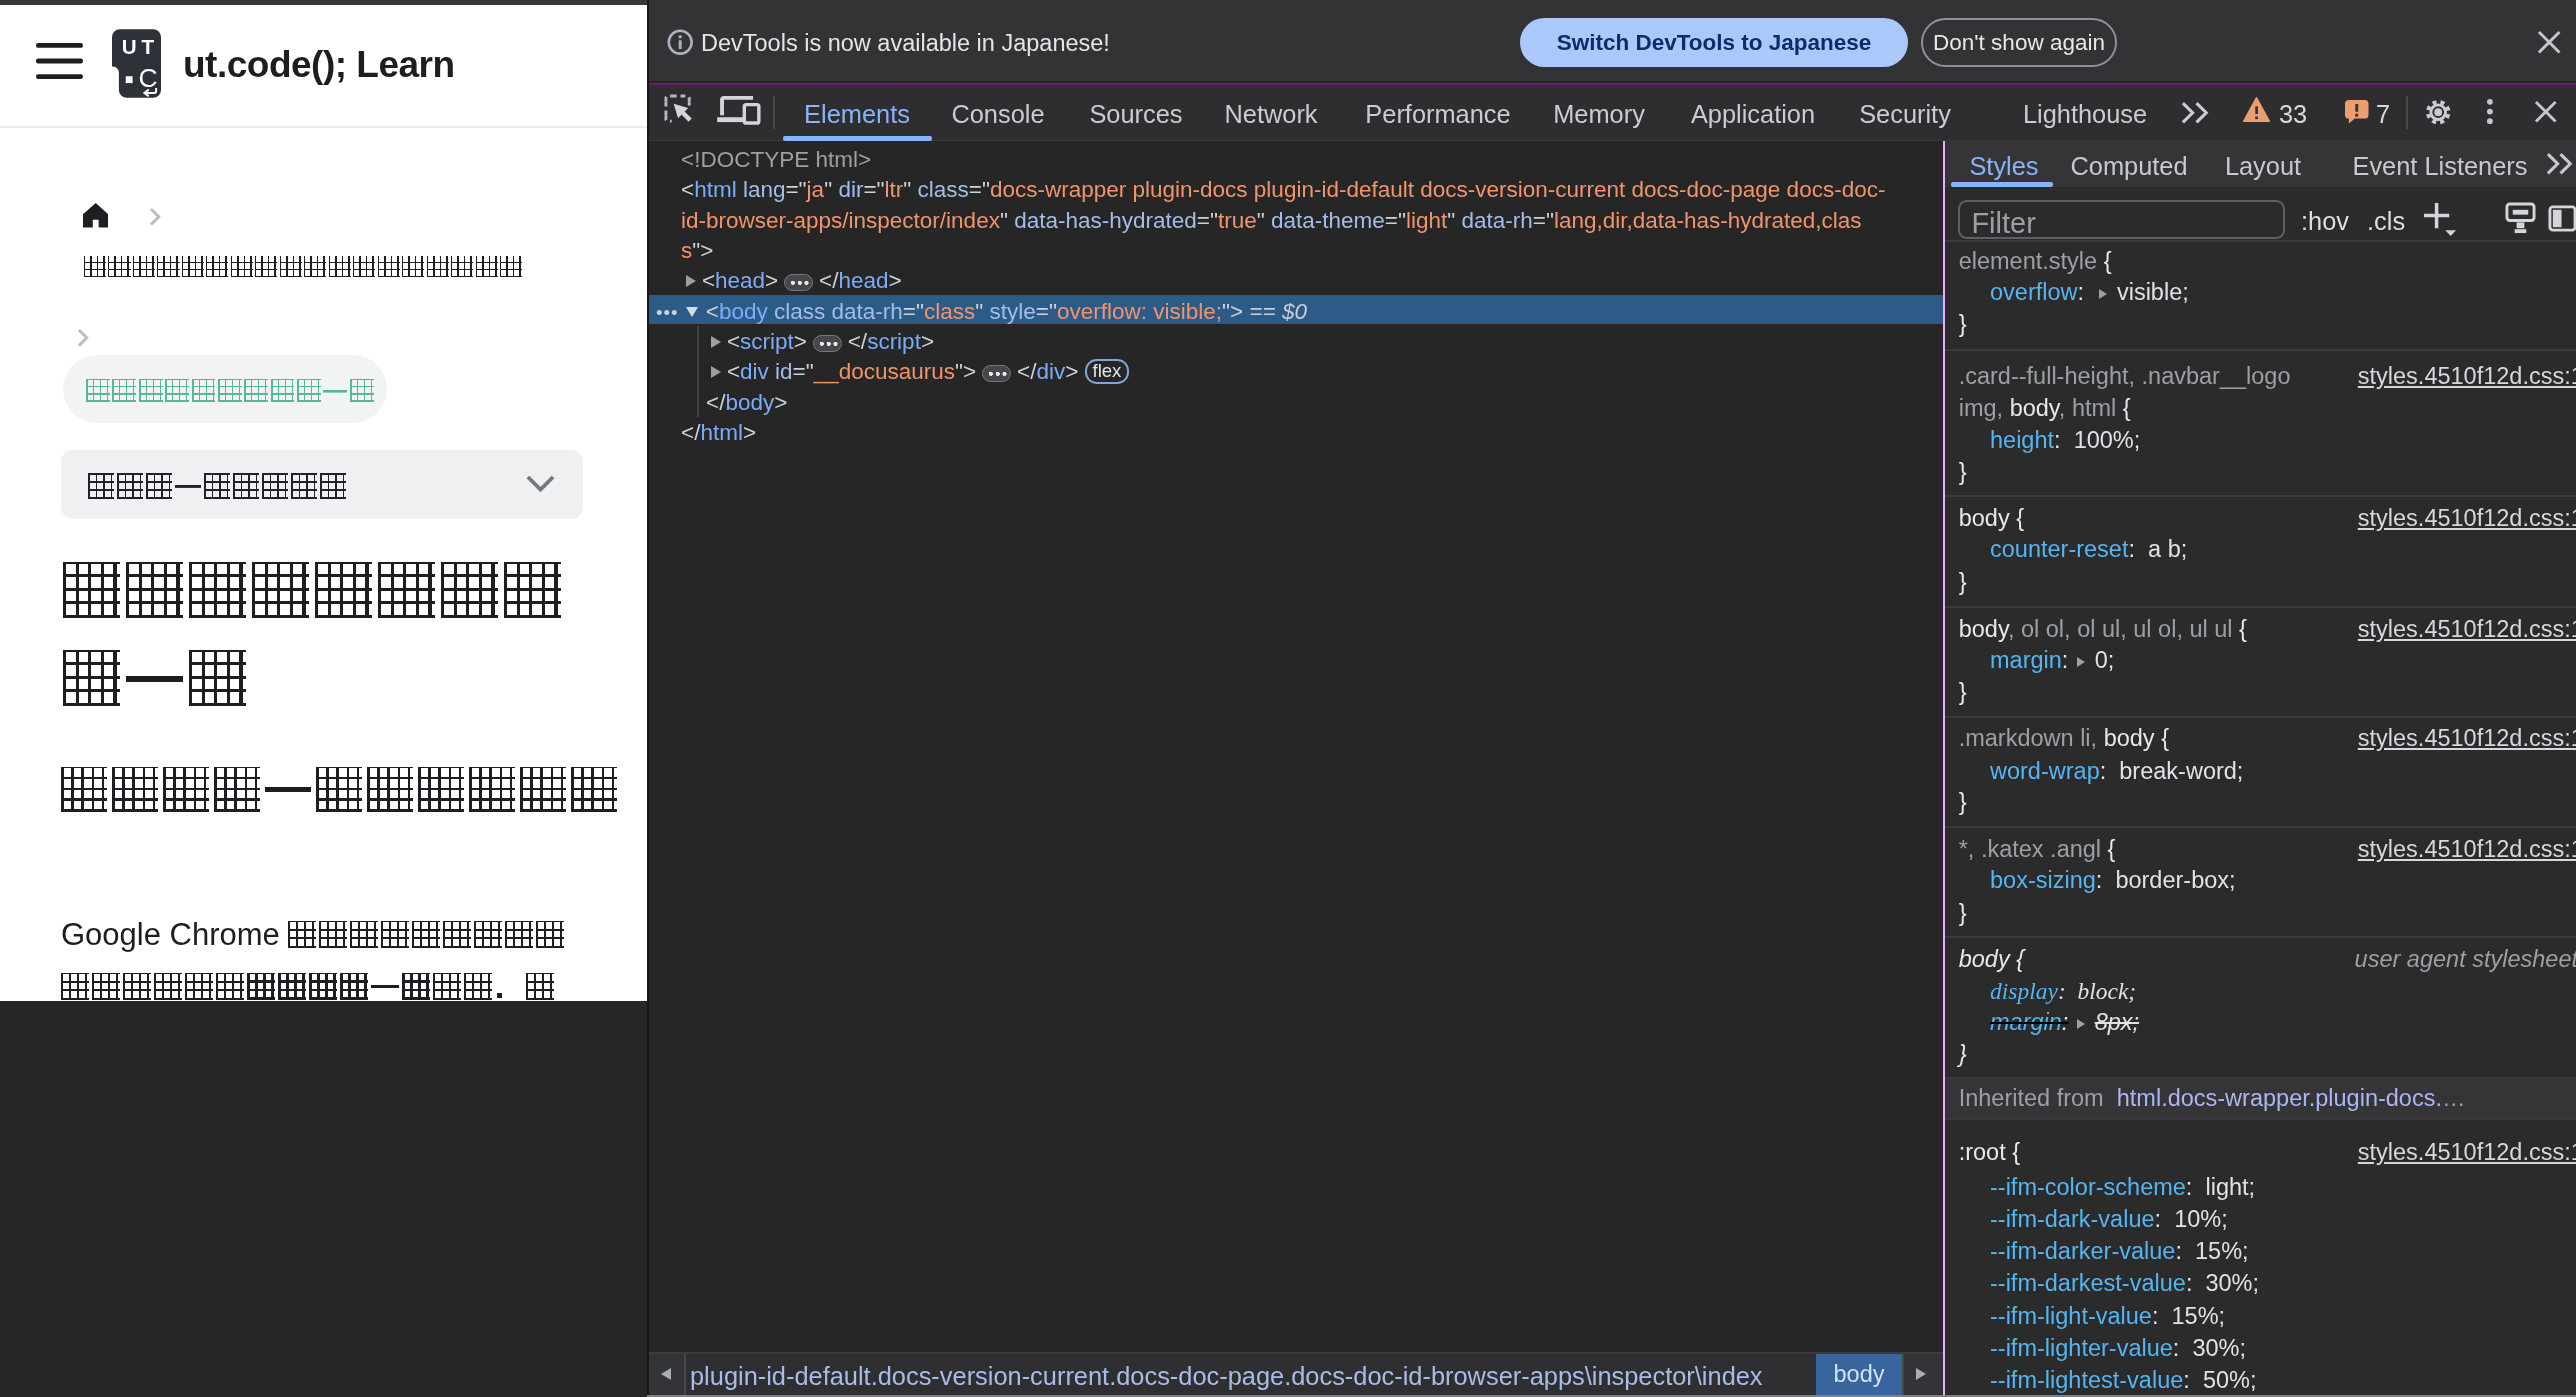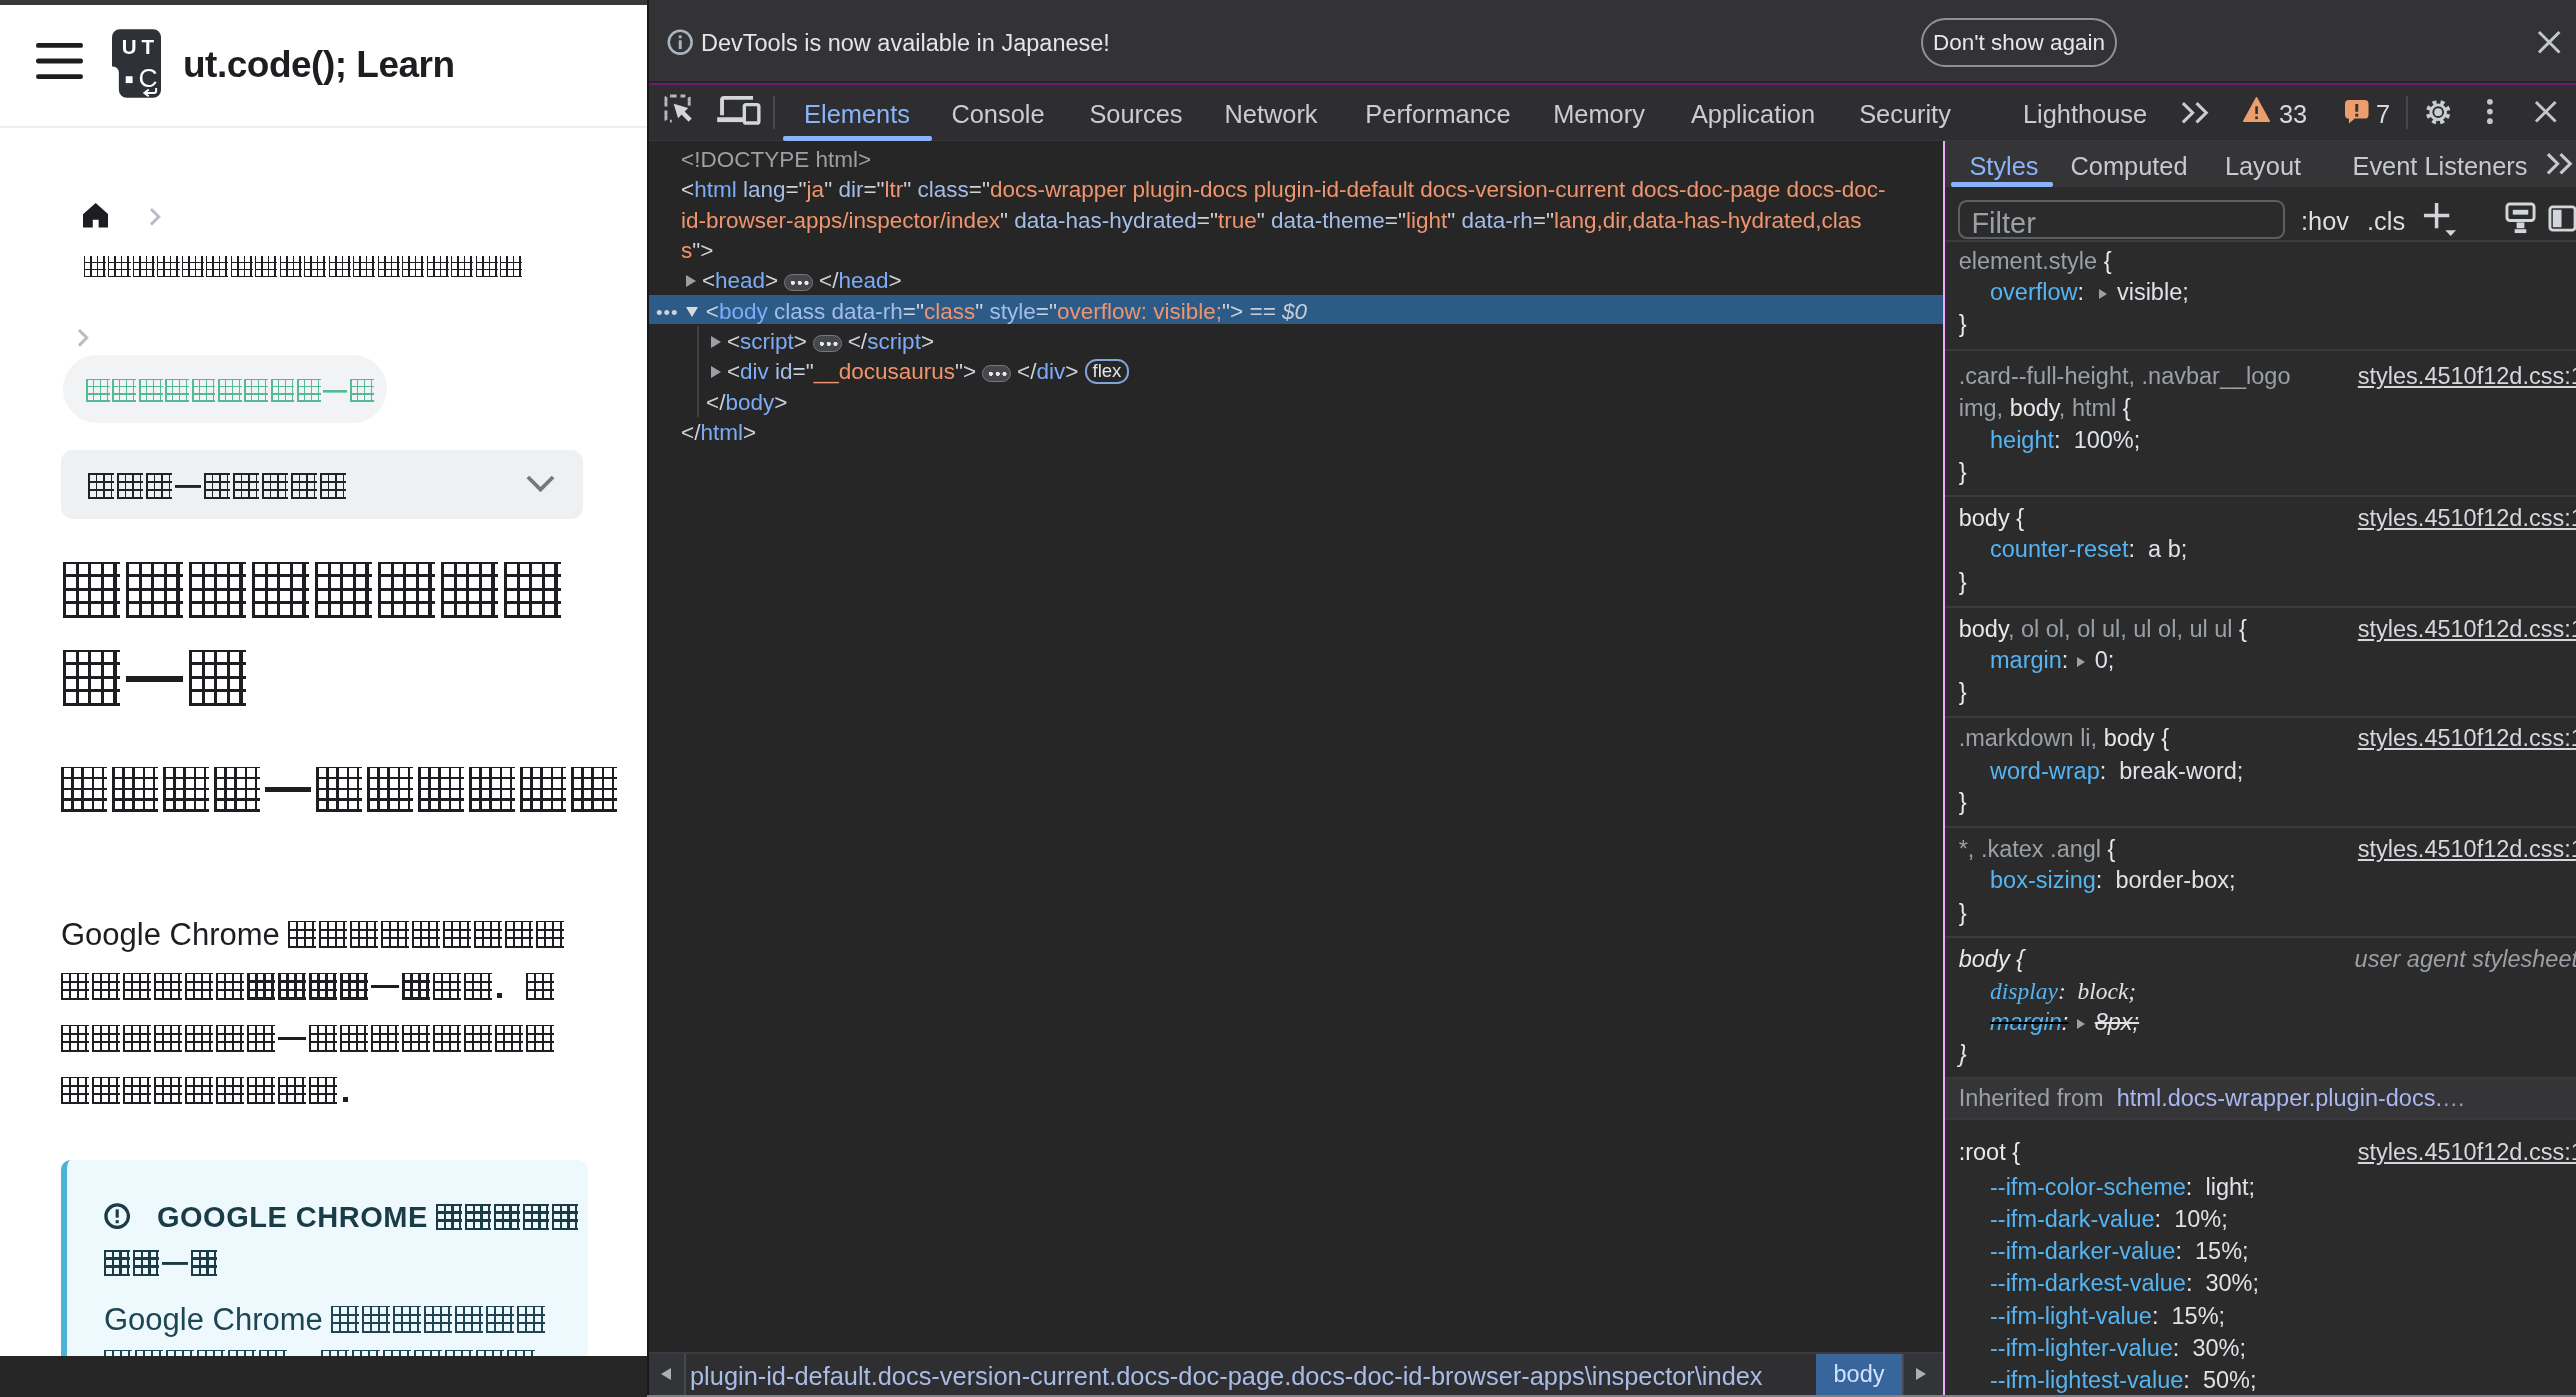--- a/index.html
+++ b/index.html
@@ -16,21 +16,21 @@
 .pu{color:#ccd2da}.tg{color:#7cacf8}.an{color:#a3bde8}.av{color:#f0946d}.gy{color:#9aa0a6}
 .sg{color:#9aa0a6}.sw{color:#e6e8eb}.pn{color:#55b5f2}.sv{color:#dfe2e6}
 .lk{color:#d5d8dc;text-decoration:underline}
 .row{position:absolute;white-space:nowrap;font-size:23.5px;line-height:29px}
 .trow{position:absolute;white-space:nowrap;font-size:22.5px;line-height:29px}
 .tri{display:inline-block;width:0;height:0;border-left:10.8px solid #9aa0a6;border-top:6.9px solid transparent;border-bottom:6.9px solid transparent;margin:0 5.9px 1px 0}
 .trid{display:inline-block;width:0;height:0;border-top:10.8px solid #d7dade;border-left:6.9px solid transparent;border-right:6.9px solid transparent;margin:0 7.8px 2px 0}
 .vtri{display:inline-block;width:0;height:0;border-left:8.8px solid #9aa0a6;border-top:5.9px solid transparent;border-bottom:5.9px solid transparent;margin:0 9.8px 1px 2px}
 .pill{display:inline-block;width:29px;height:16.6px;border-radius:8.8px;background:#46474a;border:1px solid #77787b;vertical-align:-2.9px;margin:0 5.9px;background-image:radial-gradient(circle at 7.8px 7.8px,#e8e8e8 1.9px,transparent 2.3px),radial-gradient(circle at 14.7px 7.8px,#e8e8e8 1.9px,transparent 2.3px),radial-gradient(circle at 21.5px 7.8px,#e8e8e8 1.9px,transparent 2.3px)}
 </style></head><body>
-<div class="abs" style="left:0;top:0;width:647px;height:1356px;background:#fff;overflow:hidden">
+<div class="abs" style="left:0;top:0;width:647px;height:1001px;background:#fff;overflow:hidden">
 <div class="abs" style="left:0;top:0;width:647px;height:4.9px;background:#38383b"></div>
 <div class="abs" style="left:0;top:4.9px;width:647px;height:123px;background:#fff;border-bottom:2px solid #ebedf0"></div>
 <svg class="abs" style="left:36px;top:41px" width="47" height="39" viewBox="0 0 48 40">
       <rect x="0" y="2" width="48" height="5" rx="2" fill="#1c1e21"></rect>
       <rect x="0" y="18" width="48" height="5" rx="2" fill="#1c1e21"></rect>
       <rect x="0" y="34" width="48" height="5" rx="2" fill="#1c1e21"></rect>
     </svg>
 <svg class="abs" style="left:112px;top:29px" width="49" height="69" viewBox="0 0 50 70">
 <path d="M8,0 H42 a8,8 0 0 1 8,8 V62 a8,8 0 0 1 -8,8 H15 a8,8 0 0 1 -8,-8 V44 a6,6 0 0 0 -6,-6 H0 V8 a8,8 0 0 1 8,-8 Z" fill="#2e3137"></path>
 <text x="10" y="25" font-size="21" font-weight="bold" letter-spacing="5" fill="#fff" font-family="Liberation Sans,sans-serif">UT</text>
@@ -76,20 +76,21 @@
 </div>
 <div class="abs" style="left:647px;top:0;width:1929px;height:1398px;background:#701a75">
 <div class="abs" style="left:0;top:0;width:2px;height:1398px;background:#17181a"></div>
 <div class="abs" style="left:2px;top:0;width:1927px;height:83px;background:#333335;border-bottom:2px solid #242528"></div>
 <svg class="abs" style="left:19.6px;top:29px" width="26.4" height="26.4" viewBox="0 0 27 27">
       <circle cx="13.5" cy="13.5" r="11.7" stroke="#a9b4c0" stroke-width="2.6" fill="none"></circle>
       <rect x="12" y="11.5" width="3" height="9" fill="#a9b4c0"></rect>
       <rect x="12" y="6.5" width="3" height="3" fill="#a9b4c0"></rect>
     </svg>
 <div class="abs" style="left:54px;top:30px;font-size:23.5px;color:#e4e5e9">DevTools is now available in Japanese!</div>
+<div class="abs" style="left:873px;top:17.6px;width:388px;height:49px;border-radius:24.5px;background:#abc8fa;color:#0b2d6b;font-size:22.5px;font-weight:bold;text-align:center;line-height:49px">Switch DevTools to Japanese</div>
 <div class="abs" style="left:1274px;top:17.6px;width:196px;height:49px;border-radius:24.5px;border:2px solid #8c929a;color:#e6e8eb;font-size:22.5px;text-align:center;line-height:45px">Don't show again</div>
 <svg class="abs" style="left:1889px;top:29px" width="26.4" height="26.4" viewBox="0 0 27 27">
       <path d="M3,3 L24,24 M24,3 L3,24" stroke="#c3c6cb" stroke-width="3" fill="none"></path>
     </svg>
 <div class="abs" style="left:2px;top:85px;width:1927px;height:56px;background:#2e2e30;border-bottom:1px solid #39393b"></div>
 <svg class="abs" style="left:16.6px;top:94px" width="31" height="31" viewBox="0 0 32 32">
 <g stroke="#b6bac0" stroke-width="3" fill="none">
 <path d="M2,8 V4 a2,2 0 0 1 2,-2 h4" stroke-dasharray="5 4"></path>
 <path d="M8,2 h16 a2,2 0 0 1 2,2 v4" stroke-dasharray="5 4"></path>
 <path d="M2,8 v14" stroke-dasharray="5 4"></path>

